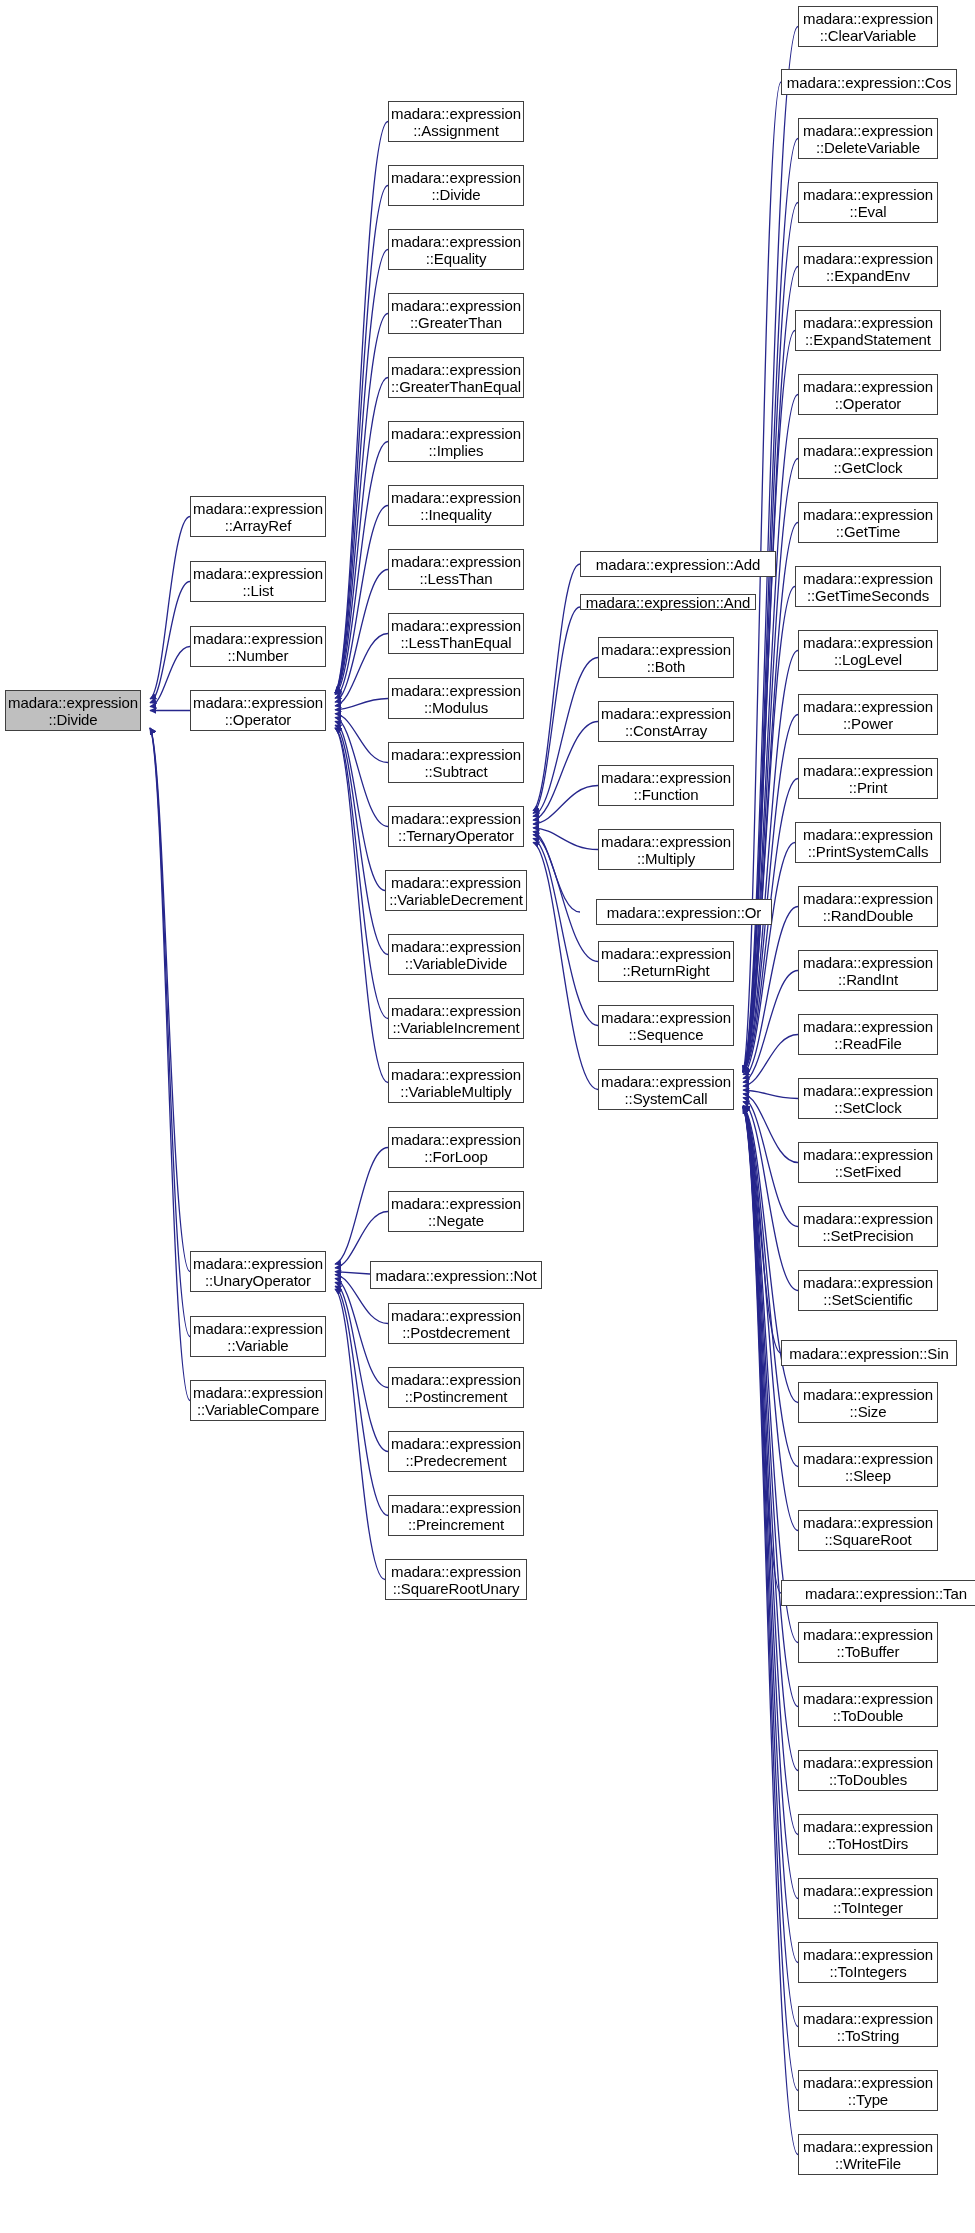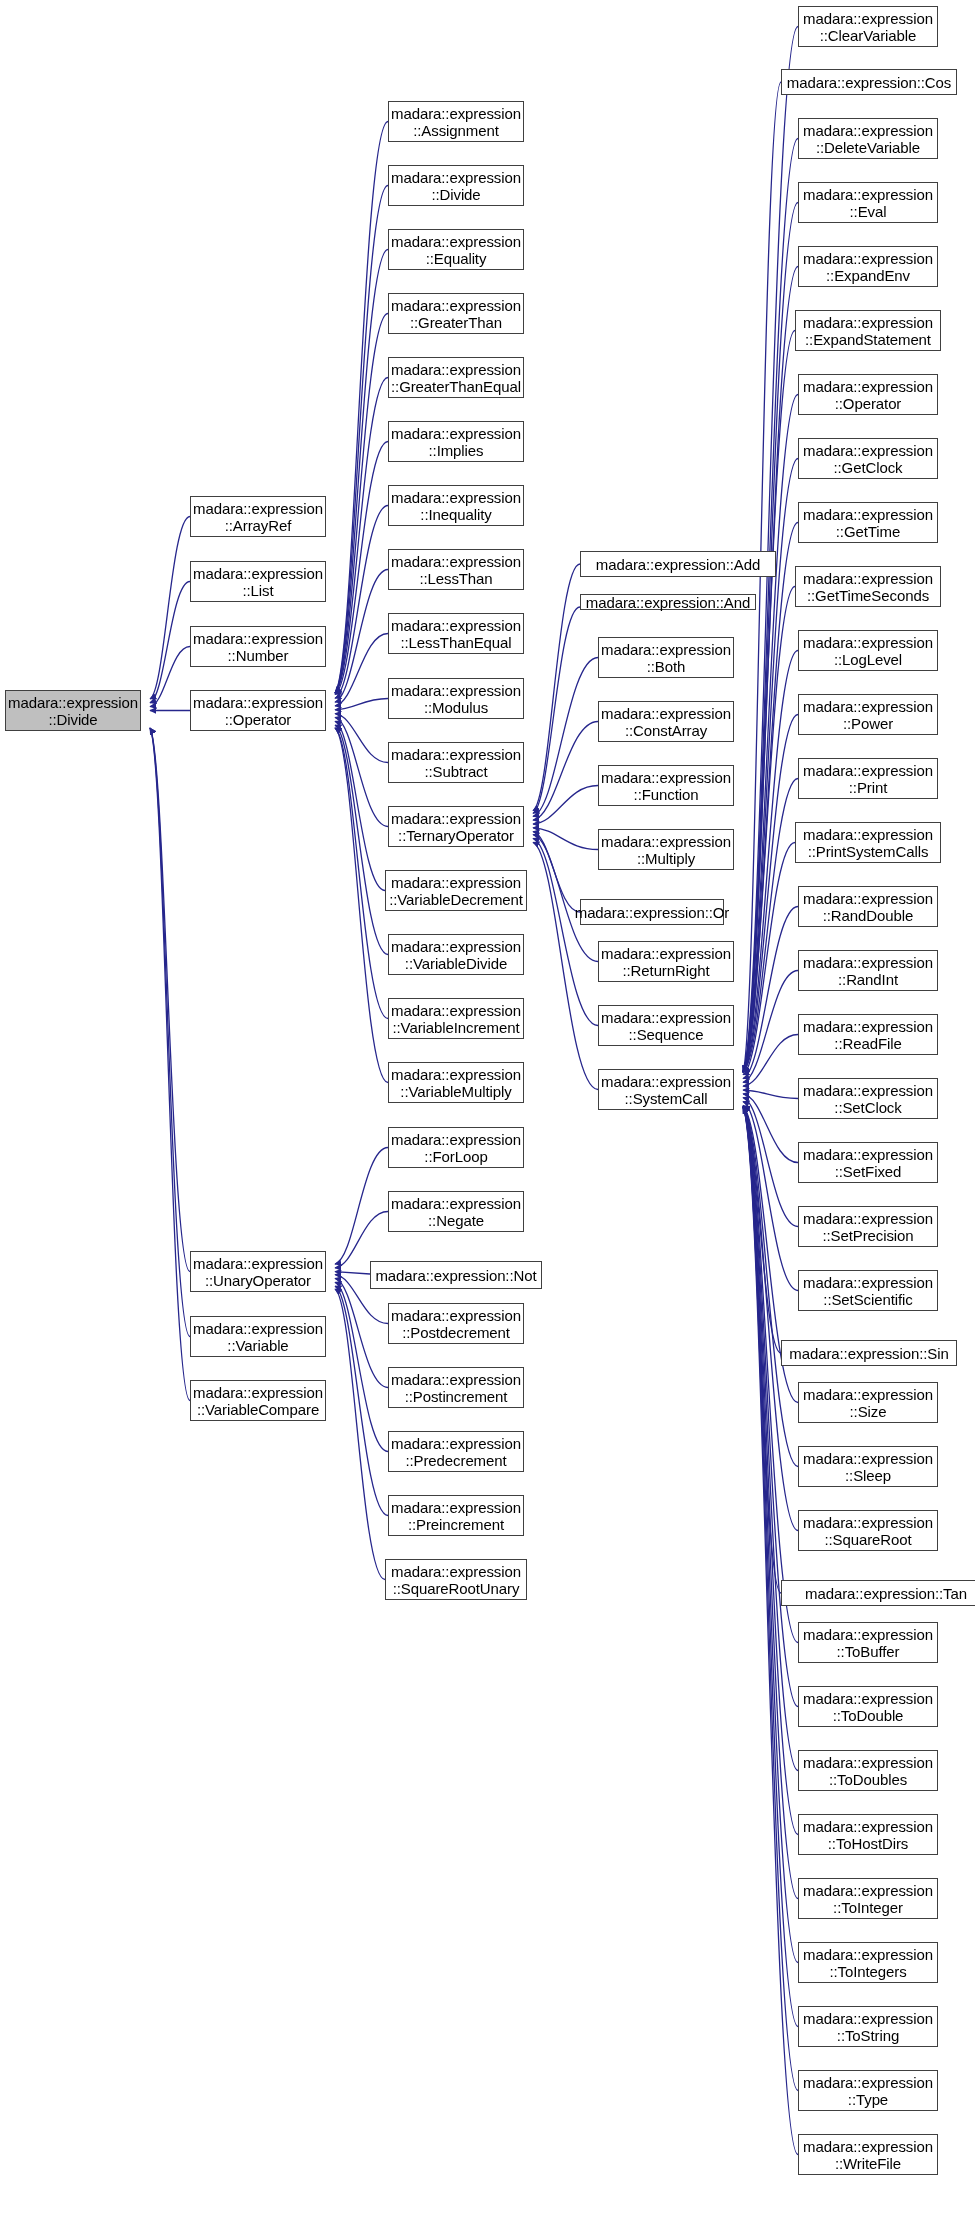--- a/index.html
+++ b/index.html
@@ -164,21 +164,21 @@
       <div class="node" style="left: 388px; top: 1367px; width: 136px; height: 41px;"><span class="ln">madara::expression</span><span class="ln">::Postincrement</span></div>
       <div class="node" style="left: 388px; top: 1431px; width: 136px; height: 41px;"><span class="ln">madara::expression</span><span class="ln">::Predecrement</span></div>
       <div class="node" style="left: 388px; top: 1495px; width: 136px; height: 41px;"><span class="ln">madara::expression</span><span class="ln">::Preincrement</span></div>
       <div class="node" style="left: 385px; top: 1559px; width: 142px; height: 41px;"><span class="ln">madara::expression</span><span class="ln">::SquareRootUnary</span></div>
       <div class="node" style="left: 580px; top: 551px; width: 196px; height: 26px;"><span class="ln">madara::expression::Add</span></div>
       <div class="node" style="left: 580px; top: 594px; width: 176px; height: 16px;"><span class="ln">madara::expression::And</span></div>
       <div class="node" style="left: 598px; top: 637px; width: 136px; height: 41px;"><span class="ln">madara::expression</span><span class="ln">::Both</span></div>
       <div class="node" style="left: 598px; top: 701px; width: 136px; height: 41px;"><span class="ln">madara::expression</span><span class="ln">::ConstArray</span></div>
       <div class="node" style="left: 598px; top: 765px; width: 136px; height: 41px;"><span class="ln">madara::expression</span><span class="ln">::Function</span></div>
       <div class="node" style="left: 598px; top: 829px; width: 136px; height: 41px;"><span class="ln">madara::expression</span><span class="ln">::Multiply</span></div>
-      <div class="node" style="left: 580px; top: 899px; width: 144px; height: 26px;"><span class="ln">madara::expression::Or</span></div>
+      <div class="node" style="left: 596px; top: 899px; width: 176px; height: 26px;"><span class="ln">madara::expression::Or</span></div>
       <div class="node" style="left: 598px; top: 941px; width: 136px; height: 41px;"><span class="ln">madara::expression</span><span class="ln">::ReturnRight</span></div>
       <div class="node" style="left: 598px; top: 1005px; width: 136px; height: 41px;"><span class="ln">madara::expression</span><span class="ln">::Sequence</span></div>
       <div class="node" style="left: 598px; top: 1069px; width: 136px; height: 41px;"><span class="ln">madara::expression</span><span class="ln">::SystemCall</span></div>
       <div class="node" style="left: 798px; top: 6px; width: 140px; height: 41px;"><span class="ln">madara::expression</span><span class="ln">::ClearVariable</span></div>
       <div class="node" style="left: 781px; top: 69px; width: 176px; height: 26px;"><span class="ln">madara::expression::Cos</span></div>
       <div class="node" style="left: 798px; top: 118px; width: 140px; height: 41px;"><span class="ln">madara::expression</span><span class="ln">::DeleteVariable</span></div>
       <div class="node" style="left: 798px; top: 182px; width: 140px; height: 41px;"><span class="ln">madara::expression</span><span class="ln">::Eval</span></div>
       <div class="node" style="left: 798px; top: 246px; width: 140px; height: 41px;"><span class="ln">madara::expression</span><span class="ln">::ExpandEnv</span></div>
       <div class="node" style="left: 795px; top: 310px; width: 146px; height: 41px;"><span class="ln">madara::expression</span><span class="ln">::ExpandStatement</span></div>
       <div class="node" style="left: 798px; top: 374px; width: 140px; height: 41px;"><span class="ln">madara::expression</span><span class="ln">::Operator</span></div>

